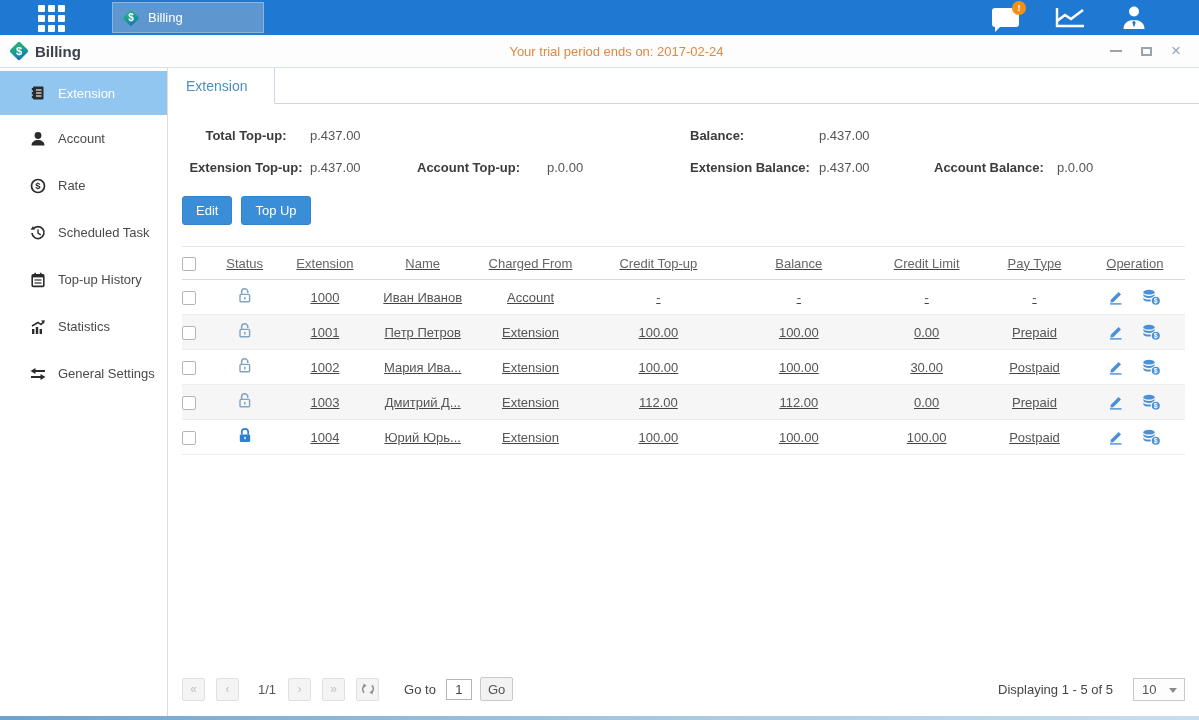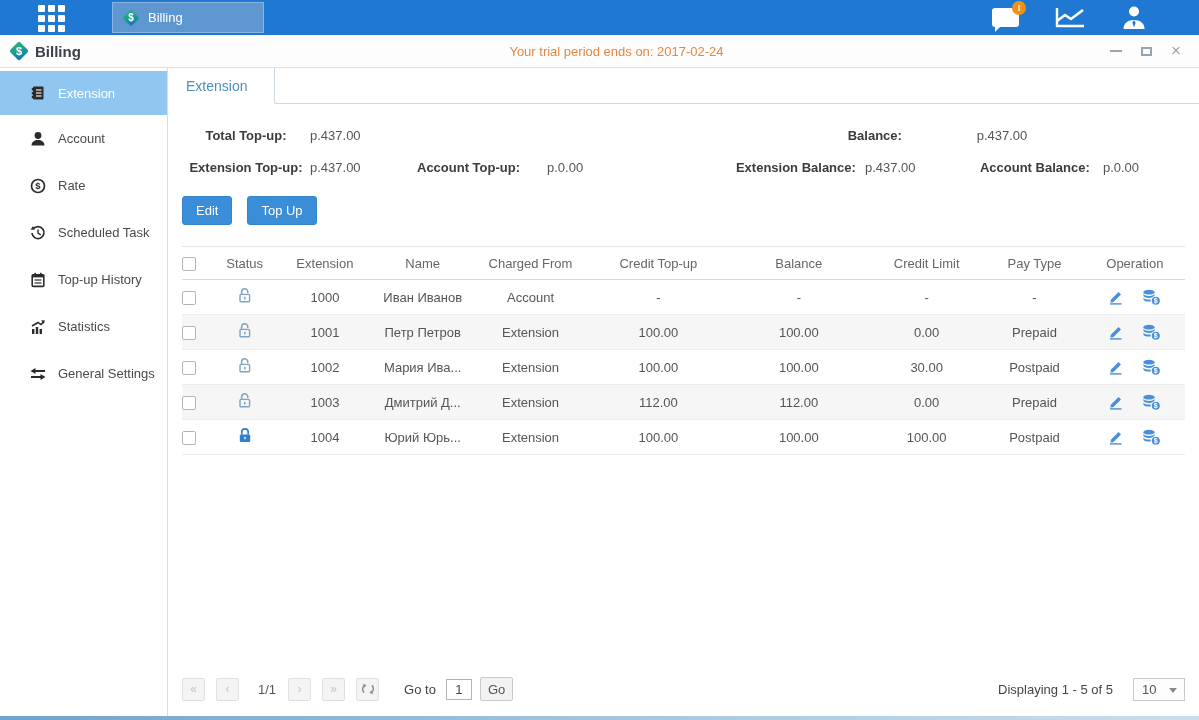--- a/index.html
+++ b/index.html
@@ -48,36 +48,36 @@
   .content { flex:1; display:flex; flex-direction:column; min-width:0; background:#fff; }
   .tabstrip { height:36px; flex:none; display:flex; border-bottom:1px solid #ccd8e4; }
   .tab { width:107px; background:#fff; border-right:1px solid #ccd8e4; margin-bottom:-1px; border-bottom:1px solid #fff; display:flex; align-items:center; padding-left:18px; color:#4c8fc0; font-size:14px; cursor:pointer; }
 
   .panel { flex:1; padding:0 14px; min-height:0; }
 
   
   .summary { margin-top:24px; }
   .srow { display:flex; margin-bottom:17px; }
   .shalf-l { width:508px; flex:none; display:flex; align-items:baseline; }
-  .shalf-r { flex:1; display:flex; align-items:baseline;justify-content:center; }
+  .shalf-r { flex:1; display:flex; align-items:baseline; }
   .slabel { font-weight:bold; color:#3c3c3c; }
   .svalue { color:#555; }
   .lw1 { width:128px; flex:none;text-align:center; }
   .vw1 { width:107px; flex:none; }
   .lw2 { width:130px; flex:none; }
   .lw3 { width:129px; flex:none; }
   .vw2 { width:115px; flex:none; }
   .lw4 { width:123px; flex:none; }
 
   
-  .actions { margin-top:21px; display:flex; gap:15px; }
+  .actions { margin-top:21px; display:flex; gap:9px; }
   .btn-blue { height:29px; padding:0 13px; background:#3a8ed8; color:#fff; border:1px solid #3484cc; border-radius:3px; font-size:13px; font-family:inherit; cursor:pointer; }
 
   
-  table { width:100%; border-collapse:collapse; margin-top:21px; table-layout:fixed; }
+  table { width:100%; border-collapse:collapse; margin-top:21px; table-layout:fixed;text-decoration:underline; }
   col.c-cb{width:3%} col.c-st{width:6.5%} col.c-ext{width:9.5%} col.c-name{width:10%} col.c-cf{width:11.5%} col.c-tt{width:14%} col.c-bal{width:14%} col.c-cl{width:11.5%} col.c-pt{width:10%} col.c-op{width:10%}
   thead th { height:33px; font-weight:normal; color:#666; border-top:1px solid #e6e6e6; border-bottom:1px solid #d9d9d9; text-align:center; white-space:nowrap; }
   th.l, td.l { text-align:left; }
   tbody td { height:35px; text-align:center; color:#555; border-bottom:1px solid #ececec; white-space:nowrap; overflow:hidden; }
   tbody tr:nth-child(even) { background:#f6f6f6; }
   .cb { display:inline-block; width:14px; height:14px; border:1px solid #b5b5b5; border-radius:2px; background:#fff; vertical-align:middle; cursor:pointer; }
 
   .lock { display:inline-flex; }
   .lock svg { display:none; }
   .lock.unlocked { color:#7fa3c0; }

